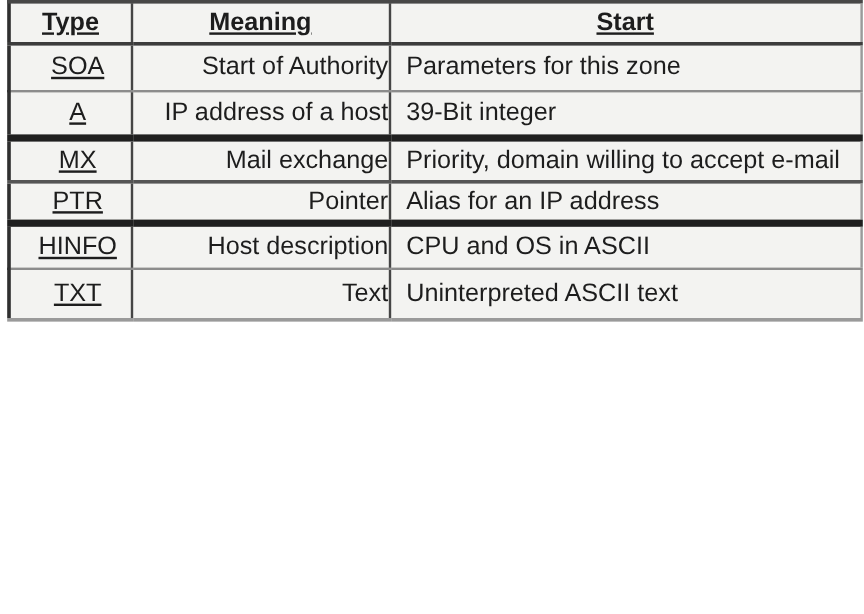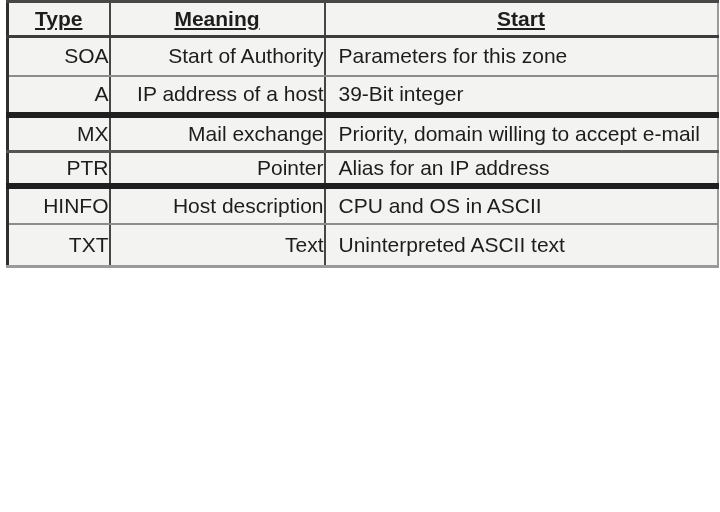--- a/index.html
+++ b/index.html
@@ -36,21 +36,21 @@
   col.c-value   { width: 393px; }
 
   th, td {
     background: #f3f3f1;
     vertical-align: middle;
     white-space: nowrap;
     overflow: hidden;
     padding: 0;
   }
   th { font-weight: bold; text-align: center; }
-  td.cell-type    { padding-left: 12px; text-align: right; }
+  td.cell-type    { padding-left: 12px; text-align: center; text-decoration: underline; }
   td.cell-meaning { padding-left: 15px; text-align: right; }
   td.cell-value   { padding-left: 13px; text-align: left; }
 
   
   th.v-sep, td.v-sep { border-right: 2px solid #454545; }
 
   
   tr.r-head  { height: 35px; text-decoration: underline; }
   tr.r-soa   { height: 39px; }
   tr.r-a     { height: 39px; }

